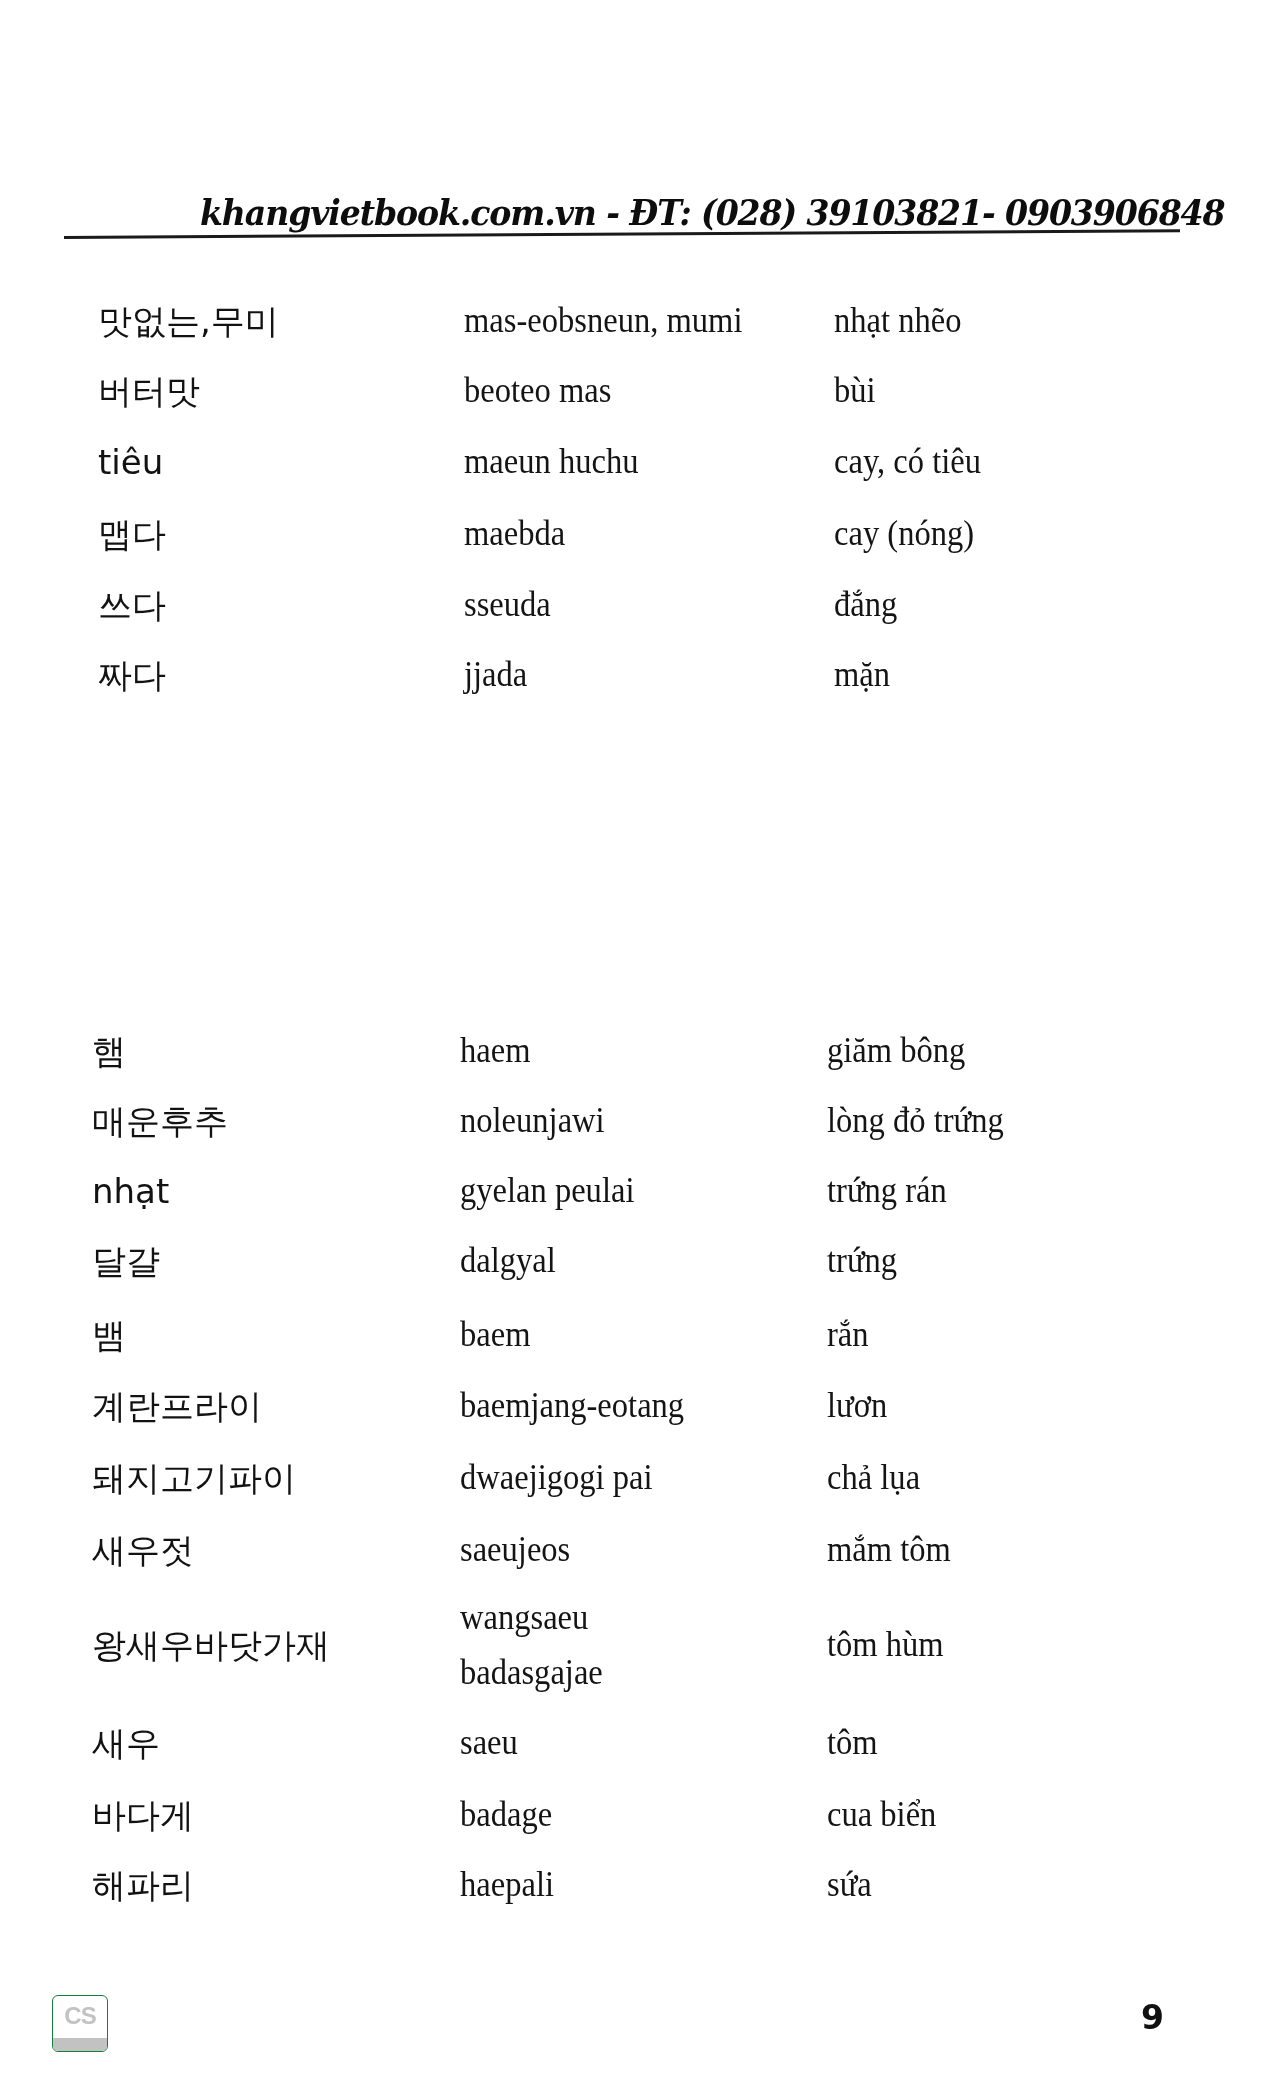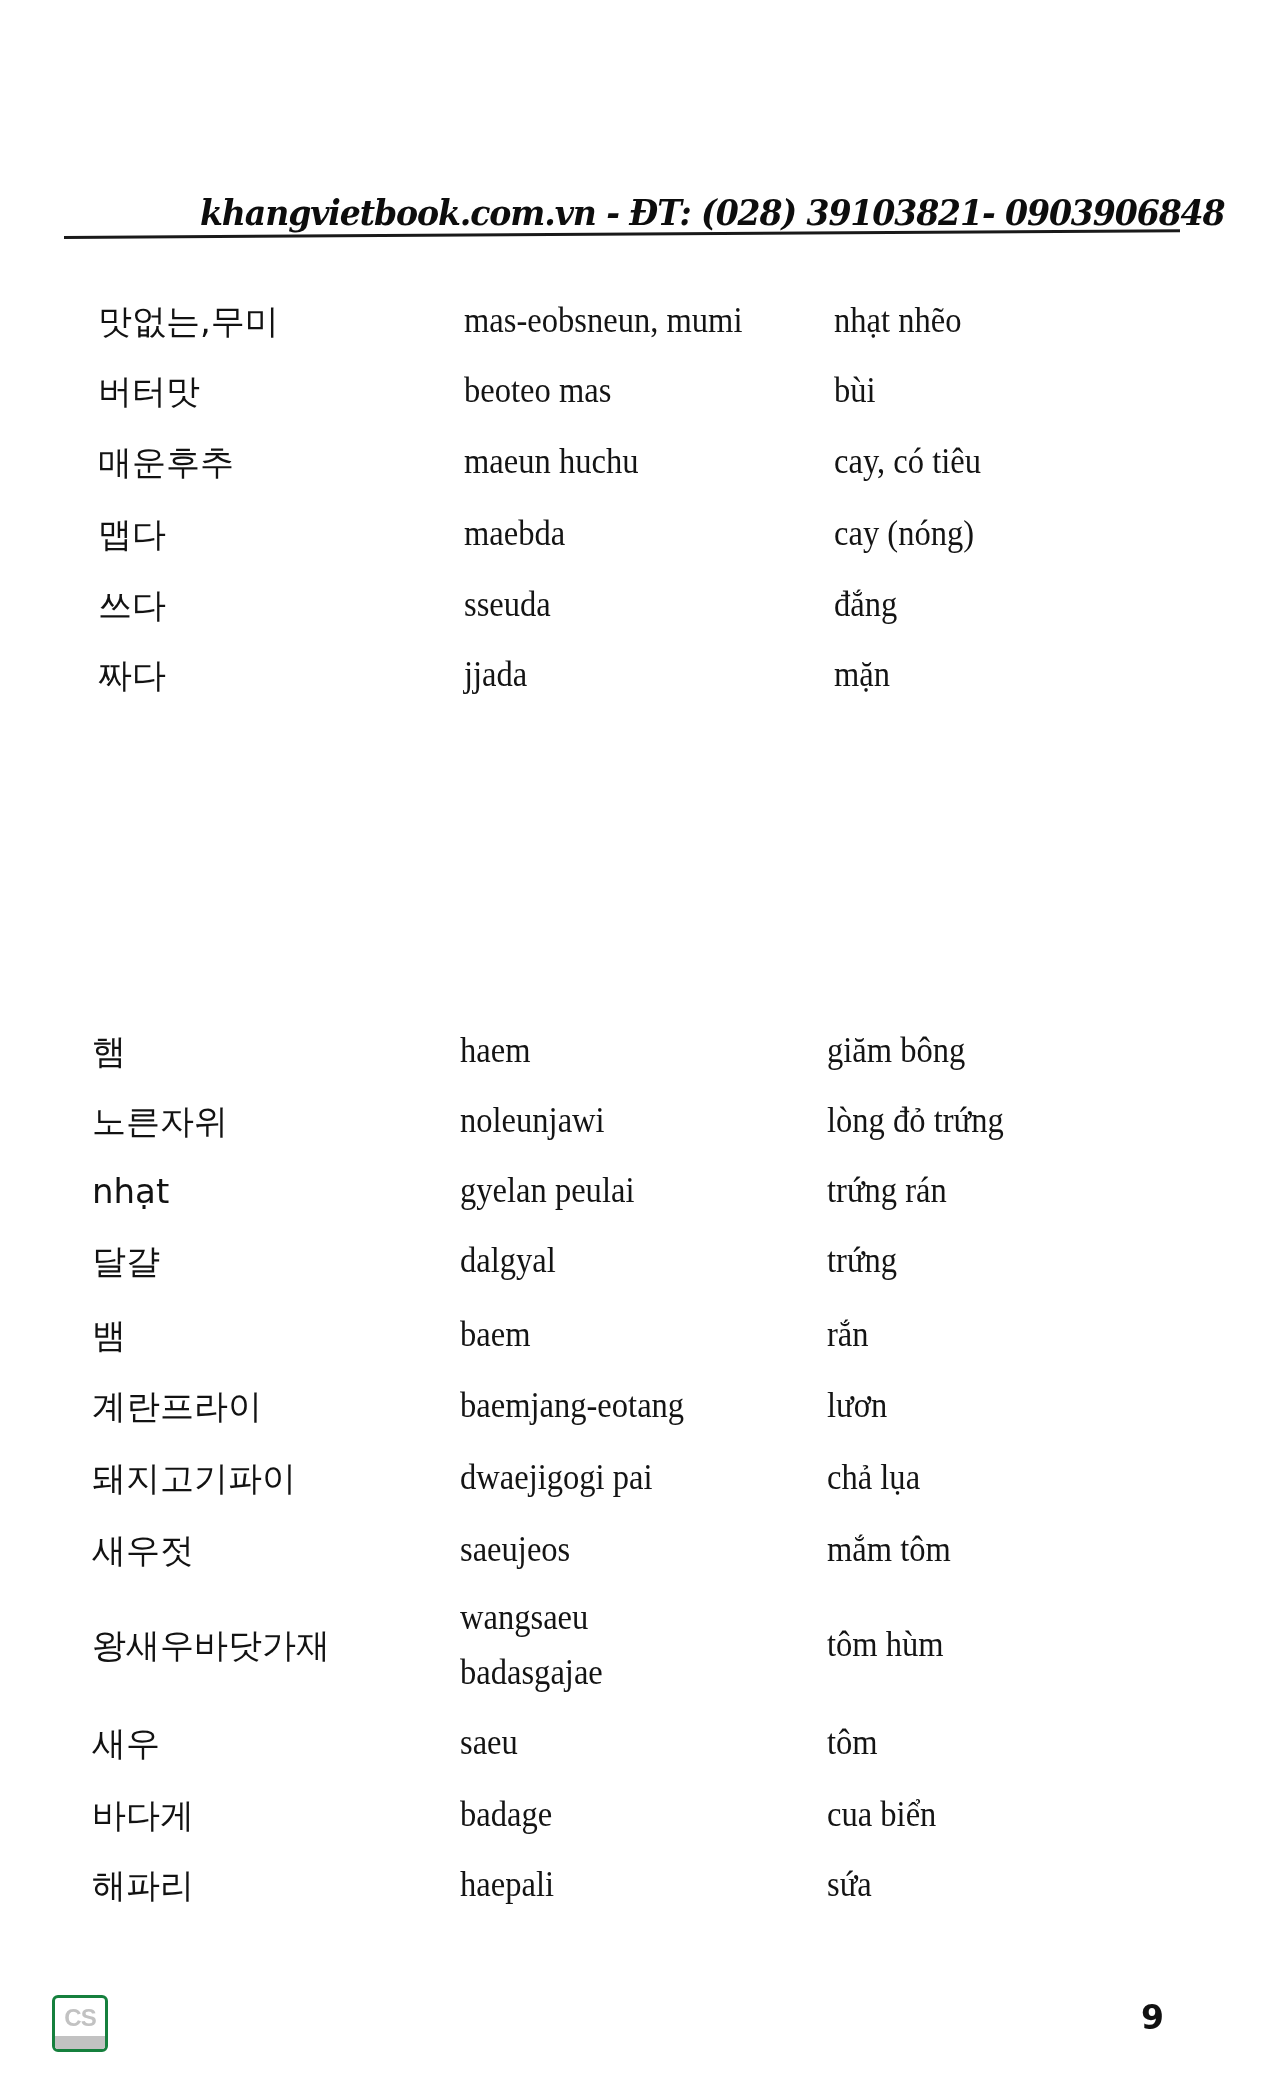--- a/index.html
+++ b/index.html
@@ -47,21 +47,21 @@
     position: absolute; left: 100px; top: 800px; width: 1080px;
     text-align: center;
     font-family: "Liberation Serif", "DejaVu Serif", serif;
     font-weight: bold; font-size: 46px; line-height: 73px;
     color: #0f0f0f; letter-spacing: 0.2px;
   }
   .section-title span { display: block; }
 
   .footer-logo {
     position: absolute; left: 52px; top: 1977px; width: 56px; height: 57px;
-    box-sizing: border-box; border: 3px solid #15803d; border-radius: 6px;
+    box-sizing: border-box; border: 1px solid #15803d; border-radius: 6px;
     background: #ffffff; overflow: hidden;
   }
   .footer-logo .cs {
     position: absolute; left: 0; right: 0; top: 6px; text-align: center;
     font-family: "Liberation Sans", "DejaVu Sans", sans-serif;
     font-weight: bold; font-size: 24px; color: #c2c2c2; letter-spacing: -1px;
   }
   .footer-logo .band {
     position: absolute; left: 0; right: 0; bottom: 0; height: 13px; background: #c2c2c2;
   }
@@ -90,21 +90,21 @@
       <span class="cell ko">맛없는,무미</span>
       <span class="cell rom">mas-eobsneun, mumi</span>
       <span class="cell vi">nhạt nhẽo</span>
     </div>
     <div class="row t1" style="top:348px">
       <span class="cell ko">버터맛</span>
       <span class="cell rom">beoteo mas</span>
       <span class="cell vi">bùi</span>
     </div>
     <div class="row t1" style="top:419px">
-      <span class="cell ko">매운후추</span>
+      <span class="cell ko">tiêu</span>
       <span class="cell rom">maeun huchu</span>
       <span class="cell vi">cay, có tiêu</span>
     </div>
     <div class="row t1" style="top:491px">
       <span class="cell ko">맵다</span>
       <span class="cell rom">maebda</span>
       <span class="cell vi">cay (nóng)</span>
     </div>
     <div class="row t1" style="top:562px">
       <span class="cell ko">쓰다</span>
@@ -119,21 +119,21 @@
   </div>
 
 
   <div>
     <div class="row t2" style="top:1008px">
       <span class="cell ko">햄</span>
       <span class="cell rom">haem</span>
       <span class="cell vi">giăm bông</span>
     </div>
     <div class="row t2" style="top:1078px">
-      <span class="cell ko">노른자위</span>
+      <span class="cell ko">매운후추</span>
       <span class="cell rom">noleunjawi</span>
       <span class="cell vi">lòng đỏ trứng</span>
     </div>
     <div class="row t2" style="top:1148px">
       <span class="cell ko">nhạt</span>
       <span class="cell rom">gyelan peulai</span>
       <span class="cell vi">trứng rán</span>
     </div>
     <div class="row t2" style="top:1218px">
       <span class="cell ko">달걀</span>

